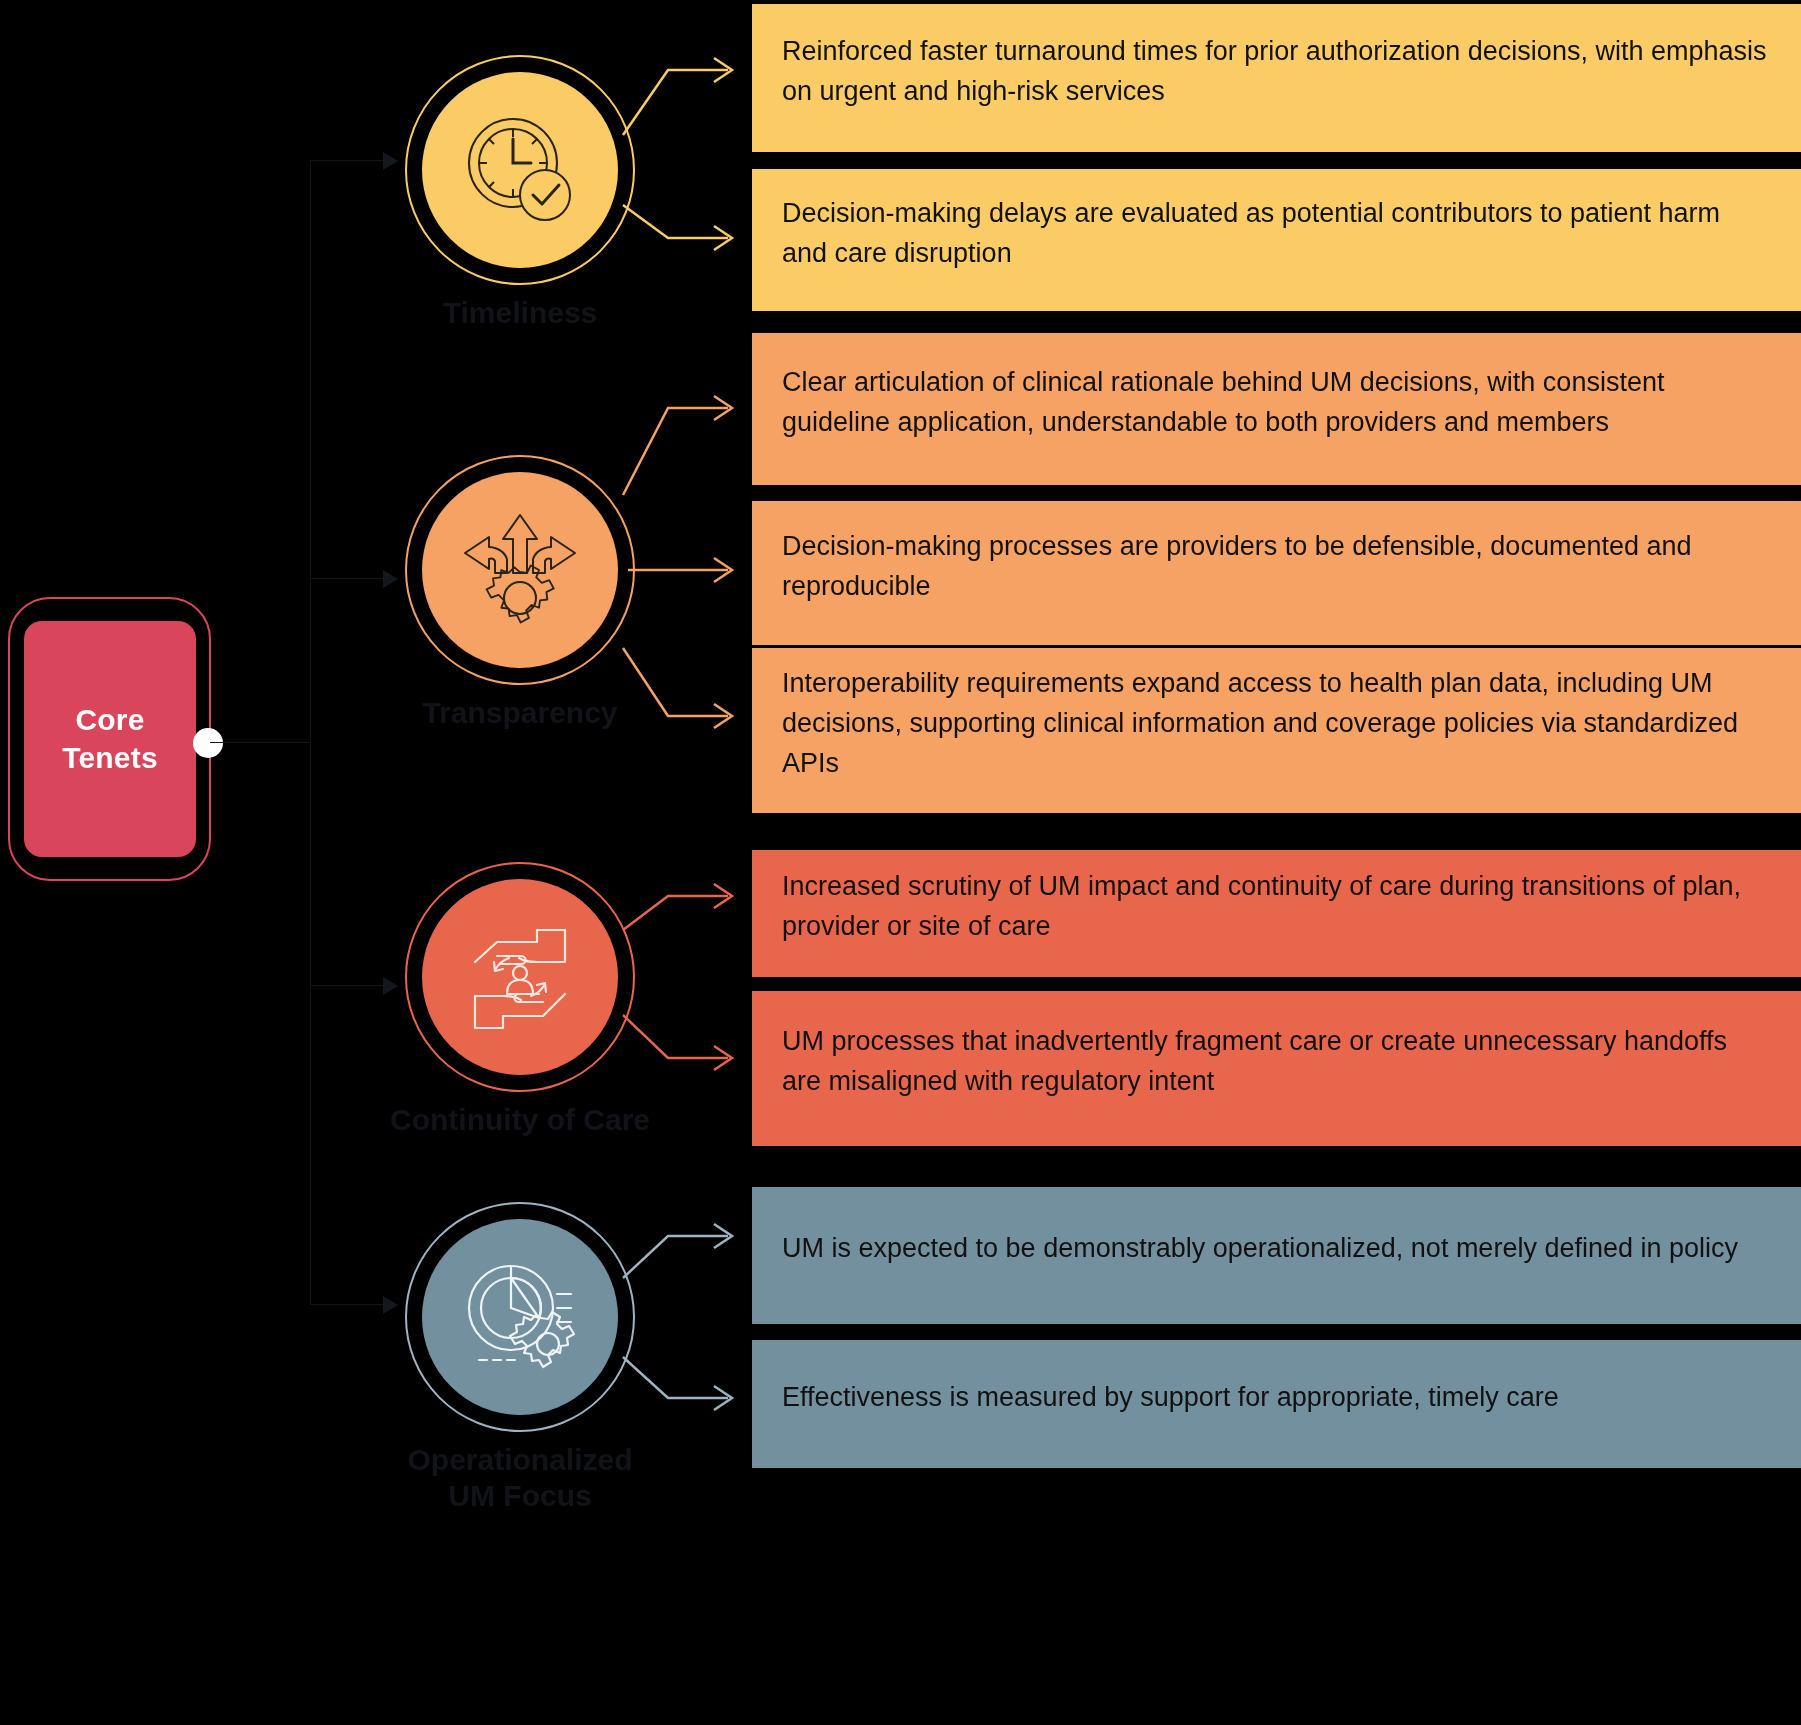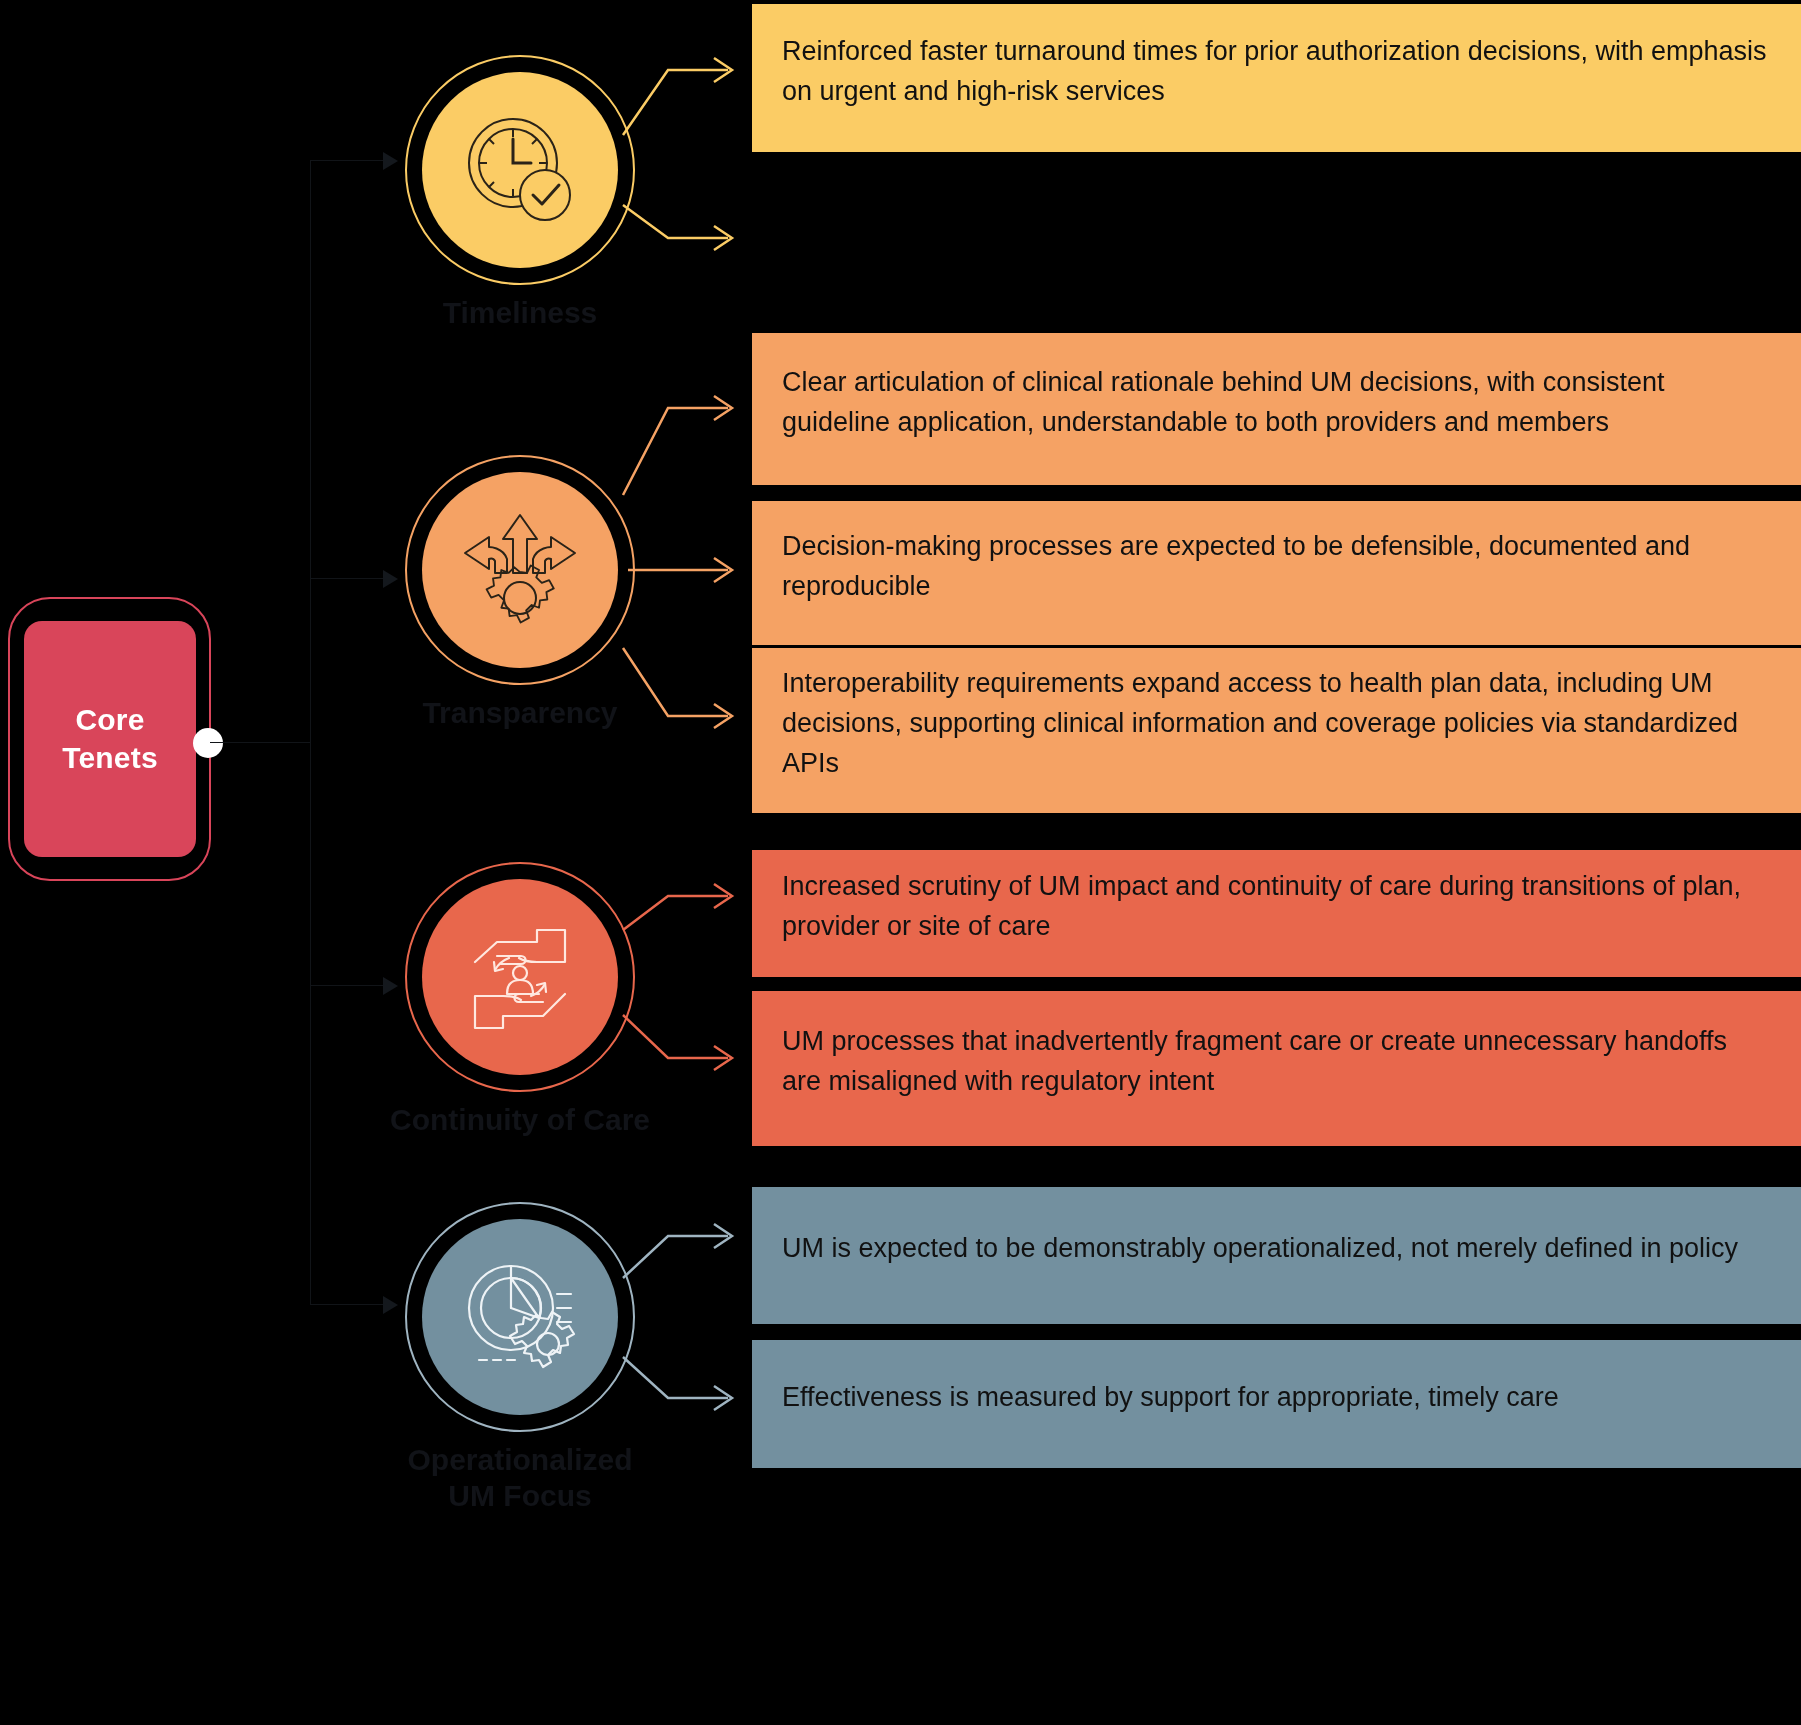--- a/index.html
+++ b/index.html
@@ -279,26 +279,29 @@
           <circle cx="89" cy="88" r="11"></circle>
         </g>
       </svg>
     </div>
     <div class="node-label">Operationalized<br>UM Focus</div>
   </div>
 
   <div class="box" style="top:4px; height:148px; background:#fbcc65;">
     <p>Reinforced faster turnaround times for prior authorization decisions, with emphasis on urgent and high-risk services</p>
   </div>
+  <div class="box" style="top:169px; height:142px; background:#fbcc65;">
+    <p>Decision-making delays are evaluated as potential contributors to patient harm and care disruption</p>
+  </div>
 
   <div class="box" style="top:333px; height:152px; background:#f5a264;">
     <p>Clear articulation of clinical rationale behind UM decisions, with consistent guideline application, understandable to both providers and members</p>
   </div>
   <div class="box" style="top:501px; height:144px; background:#f5a264;">
-    <p>Decision-making processes are expected to be defensible, documented and reproducible</p>
+    <p>Decision-making processes are providers to be defensible, documented and reproducible</p>
   </div>
   <div class="box" style="top:648px; height:165px; background:#f5a264;">
     <p>Interoperability requirements expand access to health plan data, including UM decisions, supporting clinical information and coverage policies via standardized APIs</p>
   </div>
 
   <div class="box" style="top:850px; height:127px; background:#e8674c;">
     <p>Increased scrutiny of UM impact and continuity of care during transitions of plan, provider or site of care</p>
   </div>
   <div class="box" style="top:991px; height:155px; background:#e8674c;">
     <p>UM processes that inadvertently fragment care or create unnecessary handoffs are misaligned with regulatory intent</p>

